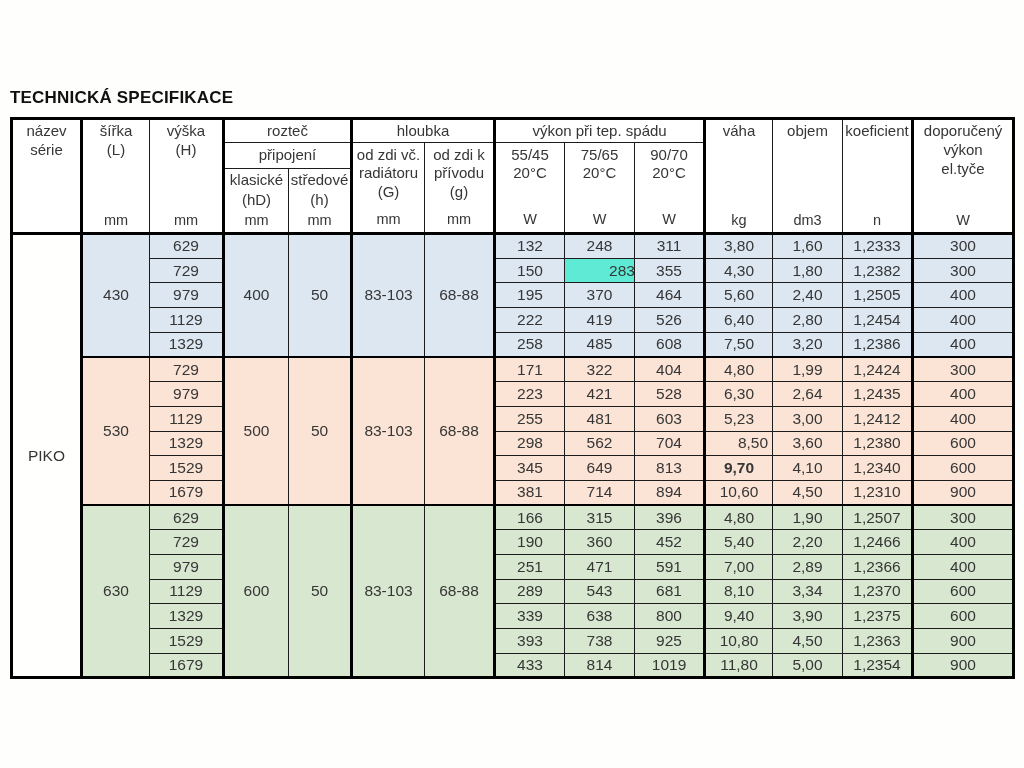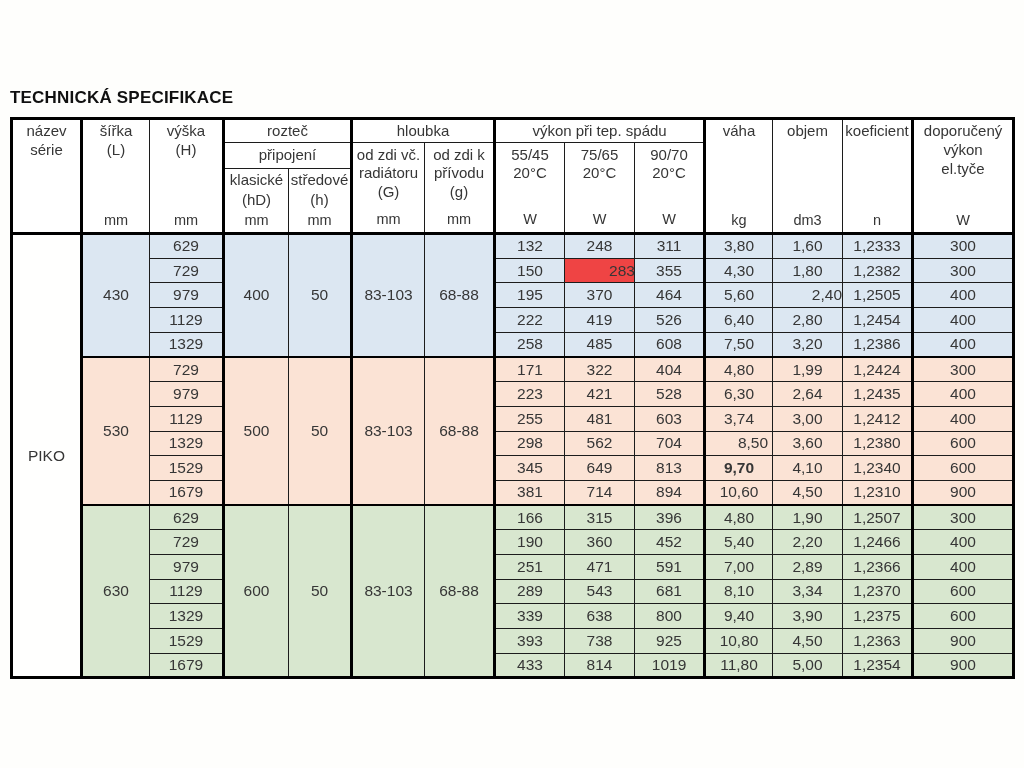--- a/index.html
+++ b/index.html
@@ -209,34 +209,34 @@
         <td style="background-color: rgb(220, 231, 242);">248</td>
         <td style="background-color: rgb(220, 231, 242);">311</td>
         <td class="bl" style="background-color: rgb(220, 231, 242);">3,80</td>
         <td style="background-color: rgb(220, 231, 242);">1,60</td>
         <td style="background-color: rgb(220, 231, 242);">1,2333</td>
         <td class="bl" style="background-color: rgb(220, 231, 242);">300</td>
       </tr>
       <tr>
         <td style="background-color: rgb(220, 231, 242);">729</td>
         <td class="bl" style="background-color: rgb(220, 231, 242);">150</td>
-        <td style="background-color: #ef4444; padding-left: 44px;">283</td>
+        <td style="background-color: #5eead4; padding-left: 44px;">283</td>
         <td style="background-color: rgb(220, 231, 242);">355</td>
         <td class="bl" style="background-color: rgb(220, 231, 242);">4,30</td>
         <td style="background-color: rgb(220, 231, 242);">1,80</td>
         <td style="background-color: rgb(220, 231, 242);">1,2382</td>
         <td class="bl" style="background-color: rgb(220, 231, 242);">300</td>
       </tr>
       <tr>
         <td style="background-color: rgb(220, 231, 242);">979</td>
         <td class="bl" style="background-color: rgb(220, 231, 242);">195</td>
         <td style="background-color: rgb(220, 231, 242);">370</td>
         <td style="background-color: rgb(220, 231, 242);">464</td>
         <td class="bl" style="background-color: rgb(220, 231, 242);">5,60</td>
-        <td style="background-color: rgb(220, 231, 242); text-align: right;">2,40</td>
+        <td style="background-color: rgb(220, 231, 242);">2,40</td>
         <td style="background-color: rgb(220, 231, 242);">1,2505</td>
         <td class="bl" style="background-color: rgb(220, 231, 242);">400</td>
       </tr>
       <tr>
         <td style="background-color: rgb(220, 231, 242);">1129</td>
         <td class="bl" style="background-color: rgb(220, 231, 242);">222</td>
         <td style="background-color: rgb(220, 231, 242);">419</td>
         <td style="background-color: rgb(220, 231, 242);">526</td>
         <td class="bl" style="background-color: rgb(220, 231, 242);">6,40</td>
         <td style="background-color: rgb(220, 231, 242);">2,80</td>
@@ -276,21 +276,21 @@
         <td class="bl" style="background-color: rgb(251, 227, 213);">6,30</td>
         <td style="background-color: rgb(251, 227, 213);">2,64</td>
         <td style="background-color: rgb(251, 227, 213);">1,2435</td>
         <td class="bl" style="background-color: rgb(251, 227, 213);">400</td>
       </tr>
       <tr>
         <td style="background-color: rgb(251, 227, 213);">1129</td>
         <td class="bl" style="background-color: rgb(251, 227, 213);">255</td>
         <td style="background-color: rgb(251, 227, 213);">481</td>
         <td style="background-color: rgb(251, 227, 213);">603</td>
-        <td class="bl" style="background-color: rgb(251, 227, 213);">3,74</td>
+        <td class="bl" style="background-color: rgb(251, 227, 213);">5,23</td>
         <td style="background-color: rgb(251, 227, 213); margin-top: 20px;">3,00</td>
         <td style="background-color: rgb(251, 227, 213);">1,2412</td>
         <td class="bl" style="background-color: rgb(251, 227, 213);">400</td>
       </tr>
       <tr>
         <td style="background-color: rgb(251, 227, 213);">1329</td>
         <td class="bl" style="background-color: rgb(251, 227, 213);">298</td>
         <td style="background-color: rgb(251, 227, 213);">562</td>
         <td style="background-color: rgb(251, 227, 213);">704</td>
         <td class="bl" style="background-color: rgb(251, 227, 213); padding-left: 28px;">8,50</td>

